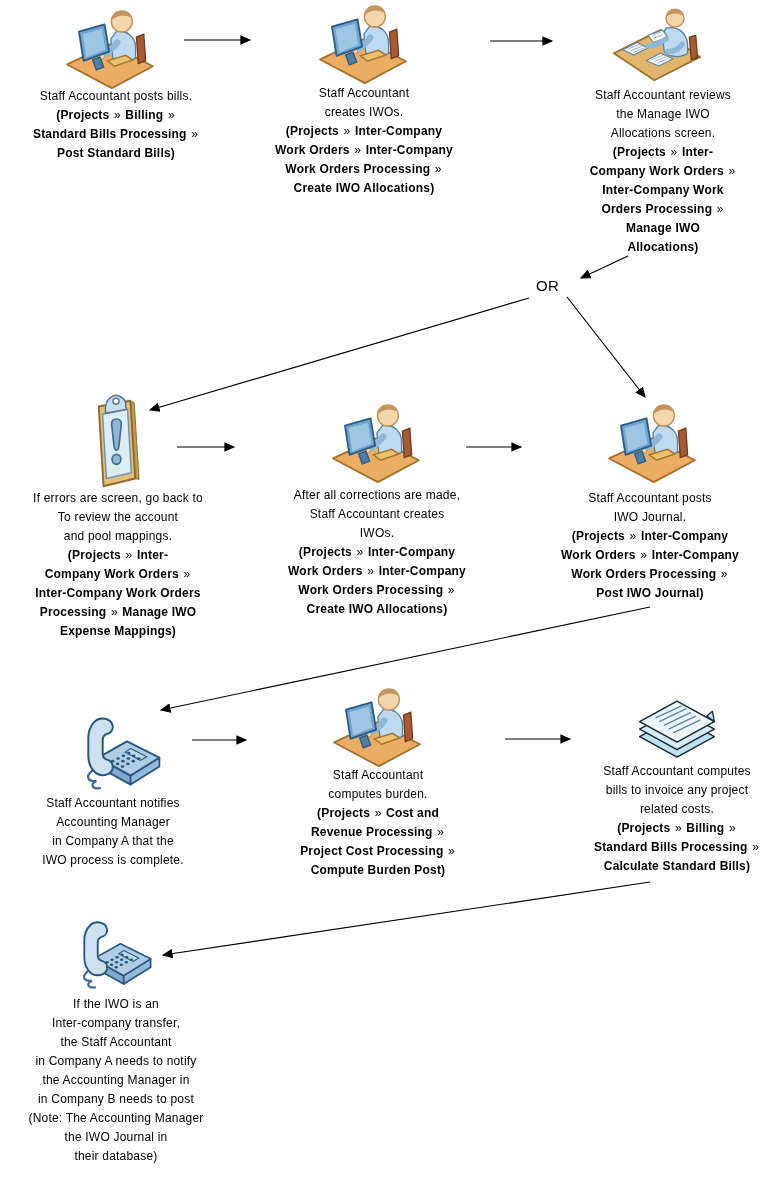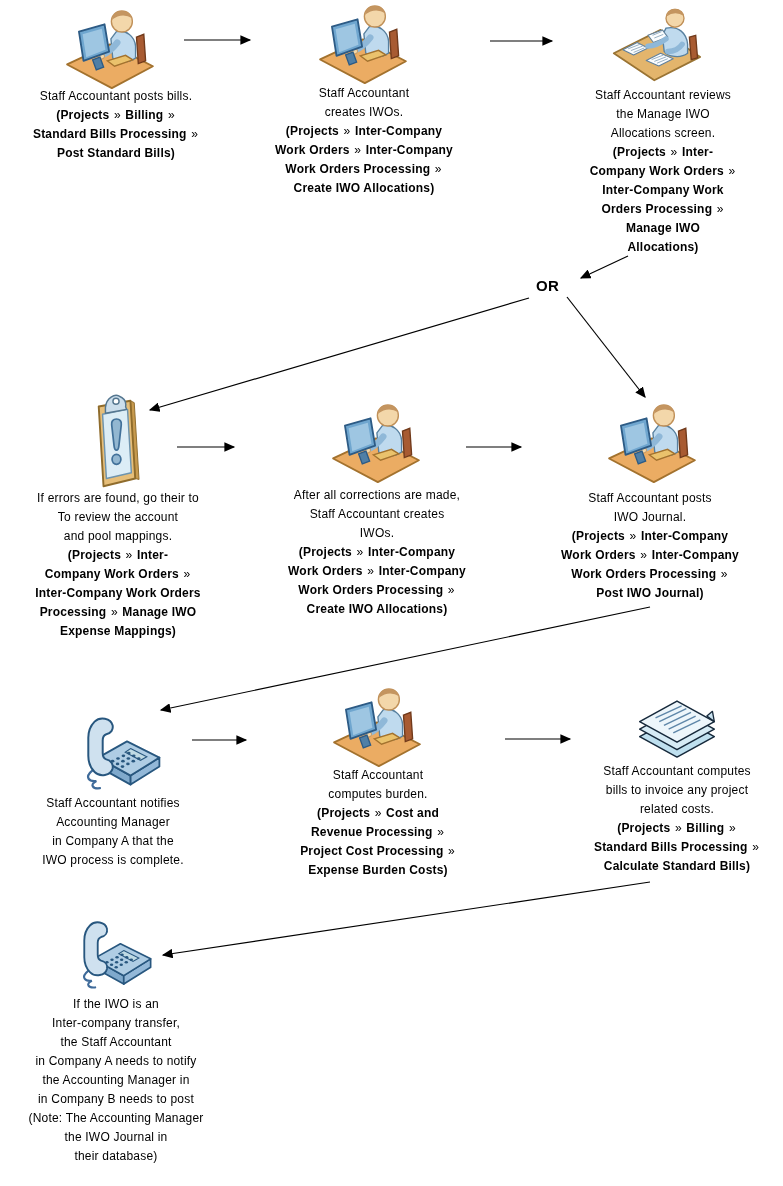--- a/index.html
+++ b/index.html
@@ -10,21 +10,21 @@
   .icon { position:absolute; display:block; }
   .caption {
     position:absolute; transform:translateX(-50%);
     text-align:center; font-size:12px; line-height:19px; letter-spacing:0.2px;
     white-space:nowrap;
   }
   .line.b { font-weight:bold; }
   .b .sep { font-weight:normal; padding:0 1px; }
   .or {
     position:absolute; left:536px; top:277px;
-    font-size:15px; font-weight:bold; letter-spacing:0.3px;
+    font-size:15px; font-weight:normal; letter-spacing:0.3px;
   }
   .arrows { position:absolute; left:0; top:0; pointer-events:none; }
   .defs { position:absolute; width:0; height:0; }
 </style>
 </head>
 <body>
 
 <svg class="defs" aria-hidden="true">
   <defs>
     <symbol id="sym-person-computer" viewBox="0 0 100 92">
@@ -176,21 +176,21 @@
         <div class="line b">Manage IWO</div>
         <div class="line b">Allocations)</div>
       </div>
   </div>
 
   <div class="node">
     <svg class="icon" style="left:92px;top:394px;width:48px;height:98px" viewBox="0 0 50 102">
         <use href="#sym-clipboard"></use>
       </svg>
     <div class="caption" style="left:118px;top:489px">
-        <div class="line">If errors are found, go their to</div>
+        <div class="line">If errors are screen, go back to</div>
         <div class="line">To review the account</div>
         <div class="line">and pool mappings.</div>
         <div class="line b">(Projects <span class="sep">»</span> Inter-</div>
         <div class="line b">Company Work Orders <span class="sep">»</span></div>
         <div class="line b">Inter-Company Work Orders</div>
         <div class="line b">Processing <span class="sep">»</span> Manage IWO</div>
         <div class="line b">Expense Mappings)</div>
       </div>
   </div>
 
@@ -238,21 +238,21 @@
   <div class="node">
     <svg class="icon" style="left:331px;top:684px;width:92px;height:84px" viewBox="0 0 100 92">
         <use href="#sym-person-computer"></use>
       </svg>
     <div class="caption" style="left:378px;top:766px">
         <div class="line">Staff Accountant</div>
         <div class="line">computes burden.</div>
         <div class="line b">(Projects <span class="sep">»</span> Cost and</div>
         <div class="line b">Revenue Processing <span class="sep">»</span></div>
         <div class="line b">Project Cost Processing <span class="sep">»</span></div>
-        <div class="line b">Expense Burden Costs)</div>
+        <div class="line b">Compute Burden Post)</div>
       </div>
   </div>
 
   <div class="node">
     <svg class="icon" style="left:635px;top:688px;width:84px;height:71px" viewBox="0 0 90 76">
         <use href="#sym-papers"></use>
       </svg>
     <div class="caption" style="left:677px;top:762px">
         <div class="line">Staff Accountant computes</div>
         <div class="line">bills to invoice any project</div>

